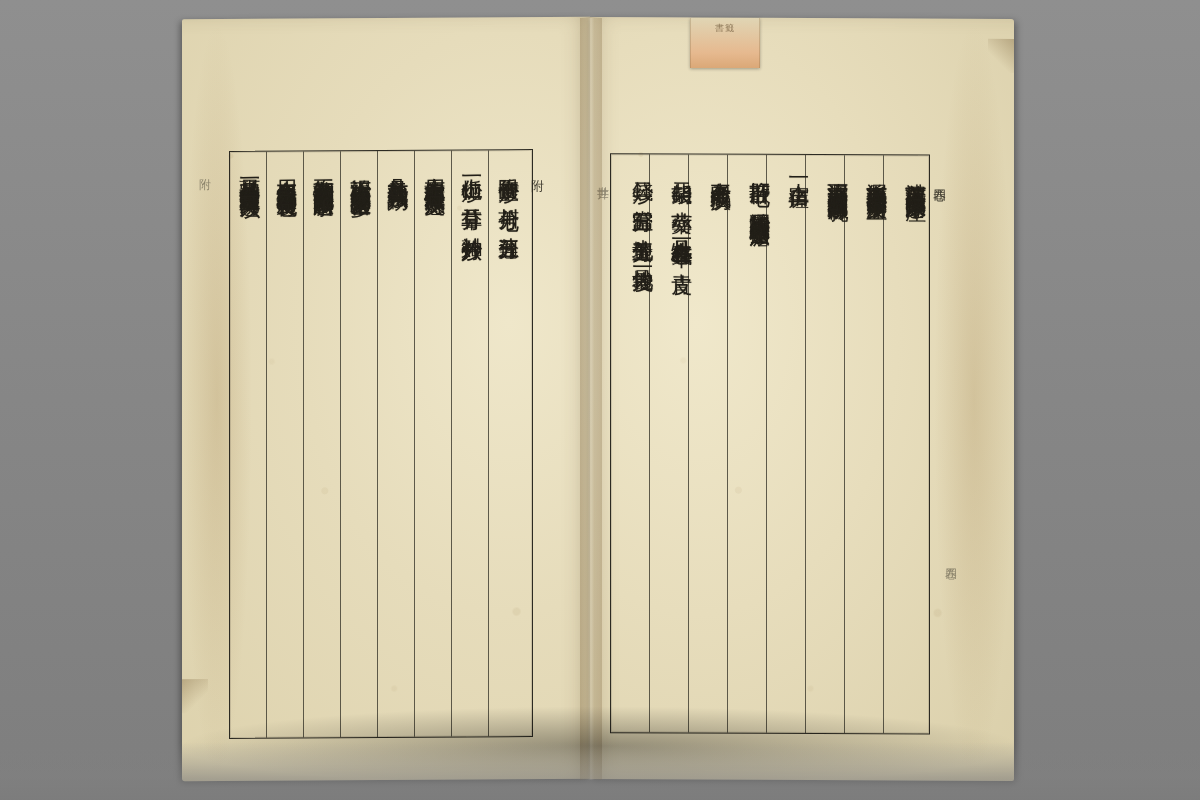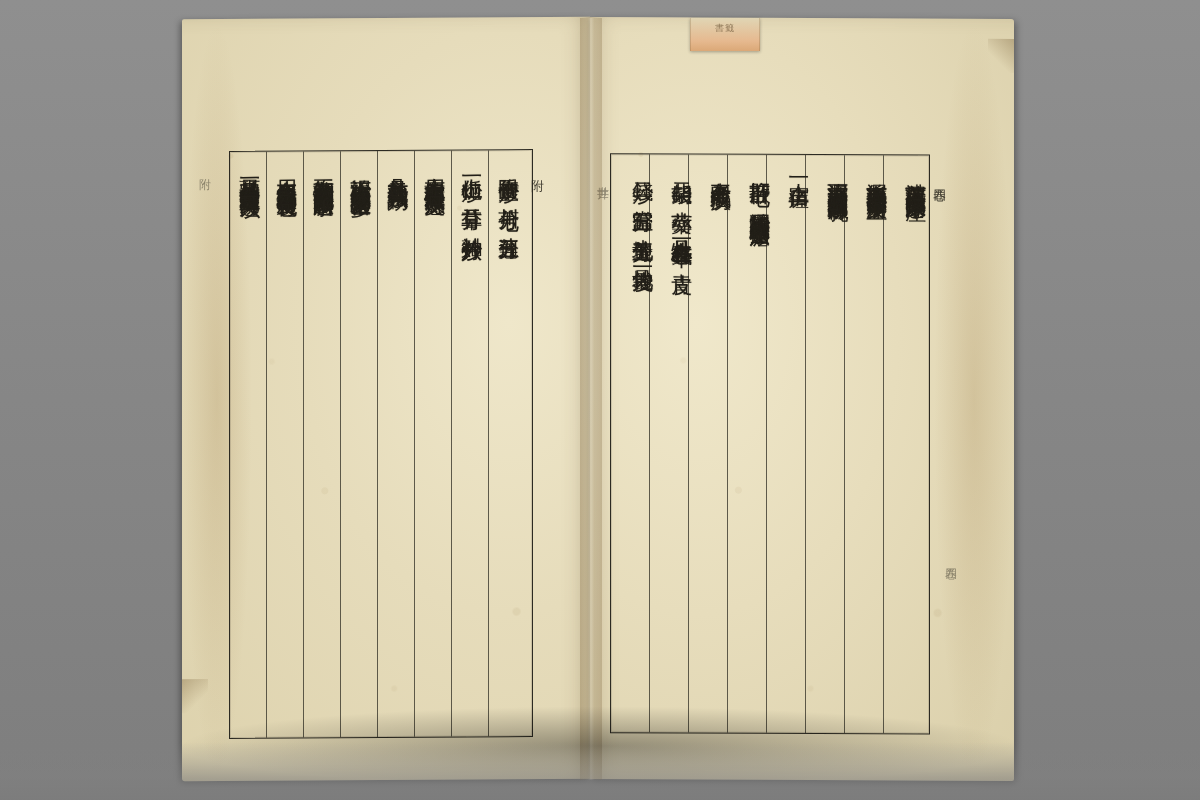--- a/index.html
+++ b/index.html
@@ -84,21 +84,21 @@
     pointer-events: none;
     background: radial-gradient(ellipse at center, rgba(150,115,60,.22), rgba(150,115,60,0) 70%);
   }
 
   
   .top-slip {
     position: absolute;
     left: 508px;
     top: 0px;
     width: 68px;
-    height: 33px;
+    height: 50px;
     background: linear-gradient(180deg, #e0d5b4 0%, #e6b98f 70%, #dba877 100%);
     box-shadow: 0 1px 3px rgba(0,0,0,.3);
     border-left: 1px solid rgba(120,90,50,.25);
     border-right: 1px solid rgba(120,90,50,.25);
   }
   .top-slip .slip-text {
     display: block;
     margin: 5px auto 0;
     width: 40px;
     font-size: 9px;

